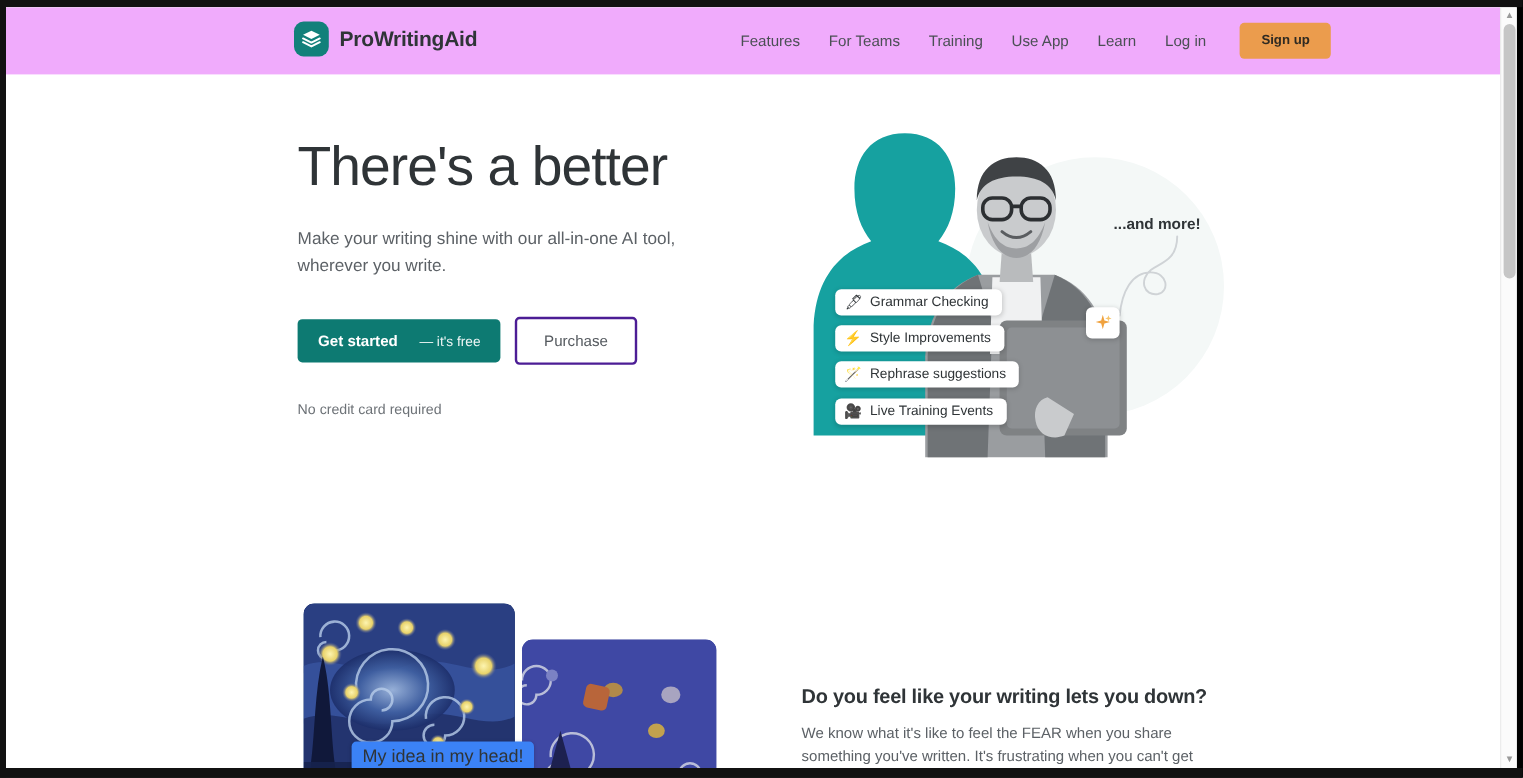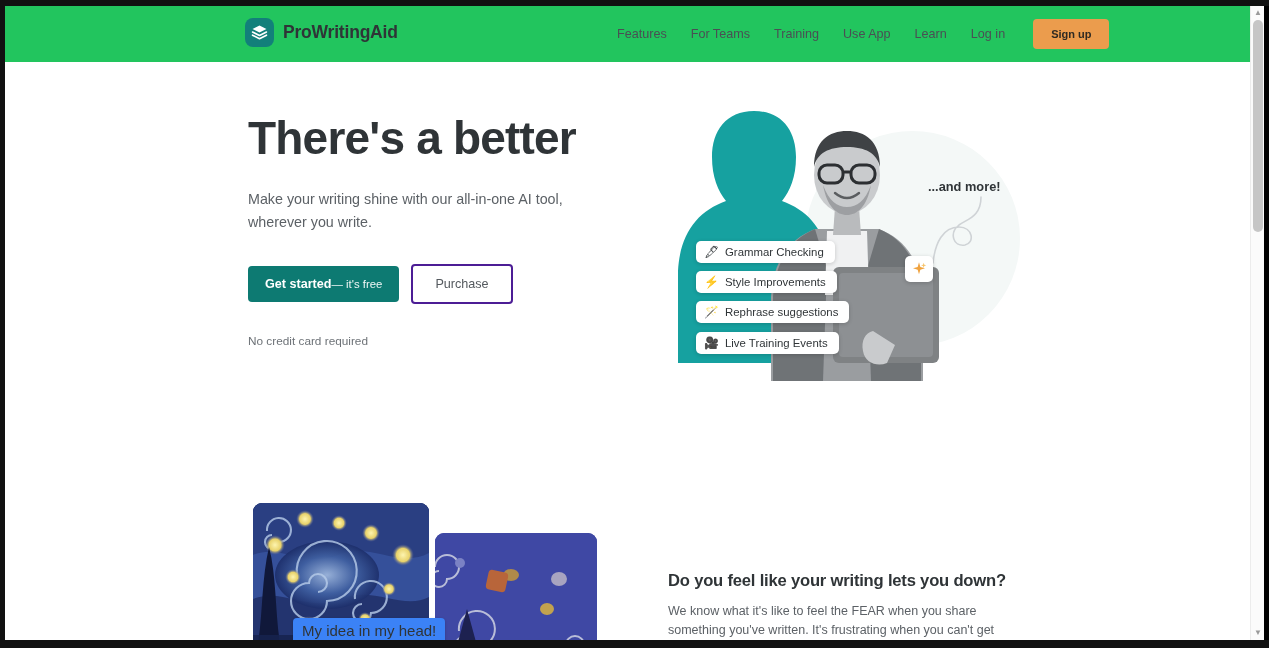--- a/index.html
+++ b/index.html
@@ -73,21 +73,21 @@
     height: 634px;
     background: #ffffff;
   }
 
   
   .header {
     position: absolute;
     top: 0; left: 0;
     width: 1245px;
     height: 56px;
-    background: #22c55e;
+    background: #f0abfc;
     display: flex;
     align-items: center;
     padding-left: 20px;
   }
   .brand {
     position: absolute;
     left: 240px; top: 12px;
     display: flex; align-items: center; gap: 9px;
   }
   .brand-mark {
@@ -132,21 +132,21 @@
 
   
   .hero-copy {
     position: absolute;
     left: 243px; top: 104px;
     width: 380px;
   }
   .hero-title {
     font-size: 46px;
     line-height: 56px;
-    font-weight: bold;
+    font-weight: normal;
     color: #2f3437;
     letter-spacing: -0.8px;
   }
   .hero-sub {
     margin-top: 22px;
     font-size: 14.3px;
     line-height: 23px;
     color: #5c6166;
     width: 330px;
   }
@@ -160,21 +160,21 @@
     background: #0d7a72;
     color: #ffffff;
     border: none;
     border-radius: 4px;
     padding: 11px 17px;
     font-size: 12.6px;
     cursor: pointer;
     font-family: "Liberation Sans", sans-serif;
     display: inline-flex;
     align-items: baseline;
-    gap: 0;
+    gap: 18px;
   }
   .btn-primary .lead { font-weight: bold; }
   .btn-primary .tail { font-weight: normal; font-size: 11.4px; opacity: .93; }
   .btn-outline {
     background: #ffffff;
     color: #54595e;
     border: 2px solid #4c1d95;
     border-radius: 4px;
     padding: 11px 22px;
     font-size: 12.6px;

